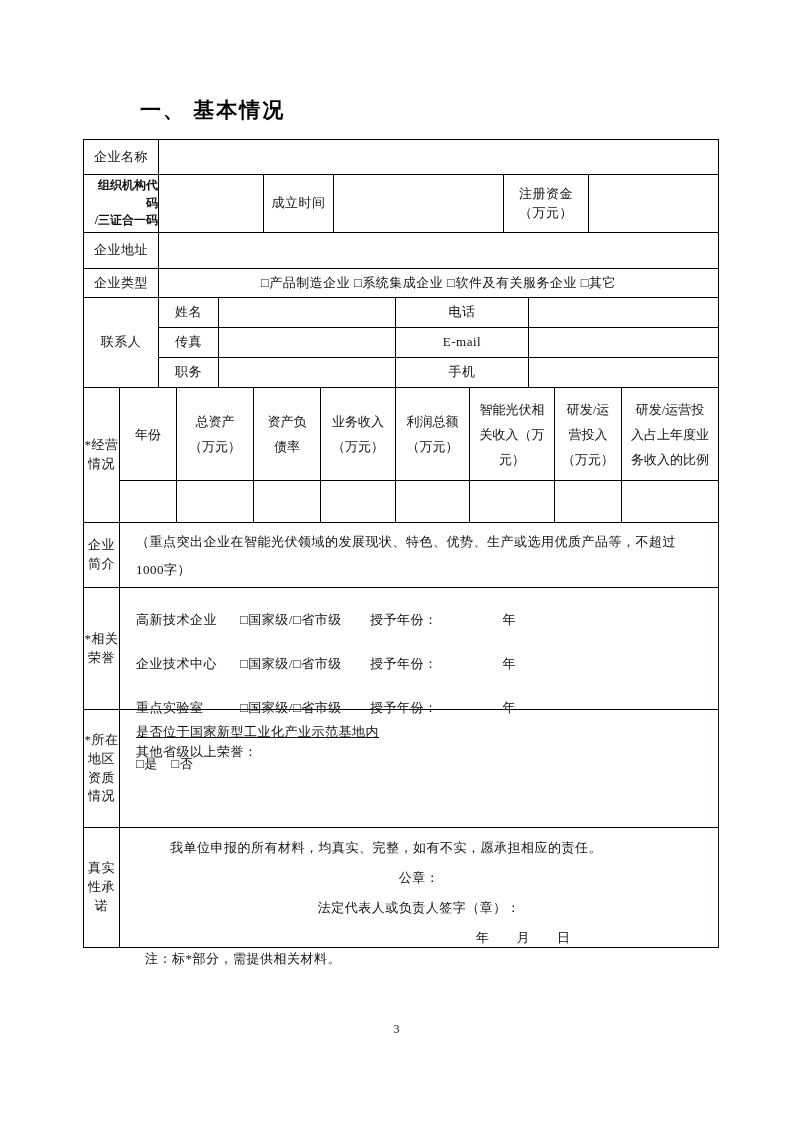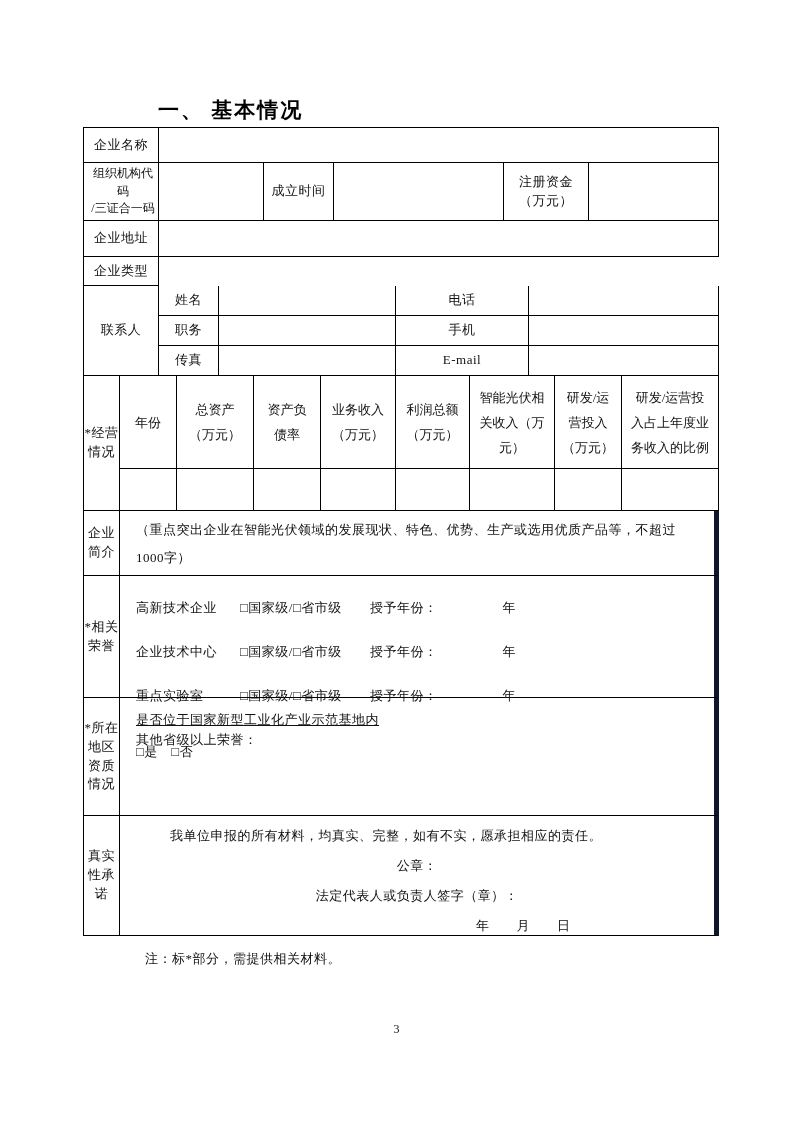--- a/index.html
+++ b/index.html
@@ -1,52 +1,52 @@
 <!DOCTYPE html>
 <html><head>
 <meta charset="utf-8">
 <style>
   html,body{margin:0;padding:0;background:#888;}
   .page{
     position:relative;width:793px;height:1122px;margin:0 auto;background:#fff;
     font-family:"Liberation Serif","DejaVu Serif",serif;color:#111;
   }
   .title{
-    position:absolute;left:158px;top:96px;margin:0;
+    position:absolute;left:140px;top:96px;margin:0;
     font-size:21px;font-weight:bold;letter-spacing:2px;color:#000;
   }
   .tbl{
-    position:absolute;left:83px;top:127px;width:635px;
+    position:absolute;left:83px;top:139px;width:635px;
     border-top:1px solid #000;border-left:1px solid #000;
     font-size:13px;letter-spacing:.5px;line-height:1.45;
   }
   .tr{display:flex;}
   .td{
     box-sizing:border-box;border-right:1px solid #000;border-bottom:1px solid #000;
     display:flex;align-items:center;justify-content:center;text-align:center;
     overflow:hidden;
   }
   .col{display:flex;flex-direction:column;}
   .preline{white-space:pre-line;}
   .lbl{}
-  .left{justify-content:flex-start;text-align:center;padding-left:4px;}
+  .left{justify-content:flex-start;text-align:right;padding-left:4px;font-weight:bold;}
   .small{font-size:12px;letter-spacing:0;}
   .w75{width:75px;flex:none;}
   .w70{width:70px;flex:none;}
   .w85{width:85px;flex:none;}
   .w105{width:105px;flex:none;}
   .w170{width:170px;flex:none;}
   .w60{width:60px;flex:none;}
   .w177{width:177px;flex:none;}
   .w133{width:133px;flex:none;text-align:right;}
   .w36{width:36px;flex:none;}
   .f1{flex:1;}
   .hdr{font-size:13px;line-height:25px;letter-spacing:0;}
   .bigcell{
-    box-sizing:border-box;border-right:5px solid #0f172a;border-bottom:1px solid #000;
+    box-sizing:border-box;border-right:1px solid #0f172a;border-bottom:1px solid #000;
     flex:1;display:block;text-align:left;padding:6px 12px 0 16px;
   }
   .honor-row{display:flex;line-height:30px;margin-top:14px;}
   .honor-name{width:104px;flex:none;}
   .honor-level{width:130px;flex:none;}
   .honor-year{margin-left:65px;}
   .region-q{line-height:32px;text-decoration:underline;}
   .region-opts{line-height:32px;}
   .cm-line{line-height:30px;}
   .cm-1{margin-left:50px;margin-top:3px;}
@@ -81,41 +81,42 @@
       <div class="td f1"></div>
     </div>
 
     <div class="tr" style="height:36px">
       <div class="td lbl w75">企业地址</div>
       <div class="td f1"></div>
     </div>
 
     <div class="tr" style="height:29px">
       <div class="td lbl w75">企业类型</div>
+      <div class="td f1">□产品制造企业 □系统集成企业 □软件及有关服务企业 □其它</div>
     </div>
 
     <div class="tr" style="height:90px">
       <div class="td lbl w75">联系人</div>
       <div class="col f1">
         <div class="tr" style="height:30px">
           <div class="td lbl w60">姓名</div>
           <div class="td w177"></div>
           <div class="td lbl w133">电话</div>
           <div class="td f1"></div>
         </div>
+        <div class="tr" style="height:30px;flex:1">
+          <div class="td lbl w60">传真</div>
+          <div class="td w177"></div>
+          <div class="td lbl w133">E-mail</div>
+          <div class="td f1"></div>
+        </div>
         <div class="tr" style="height:30px">
           <div class="td lbl w60">职务</div>
           <div class="td w177"></div>
           <div class="td lbl w133">手机</div>
-          <div class="td f1"></div>
-        </div>
-        <div class="tr" style="height:30px;flex:1">
-          <div class="td lbl w60">传真</div>
-          <div class="td w177"></div>
-          <div class="td lbl w133">E-mail</div>
           <div class="td f1"></div>
         </div>
       </div>
     </div>
 
     <div class="tr" style="height:135px">
       <div class="td lbl w36 preline">*经营
 情况</div>
       <div class="col f1">
         <div class="tr" style="height:93px">

